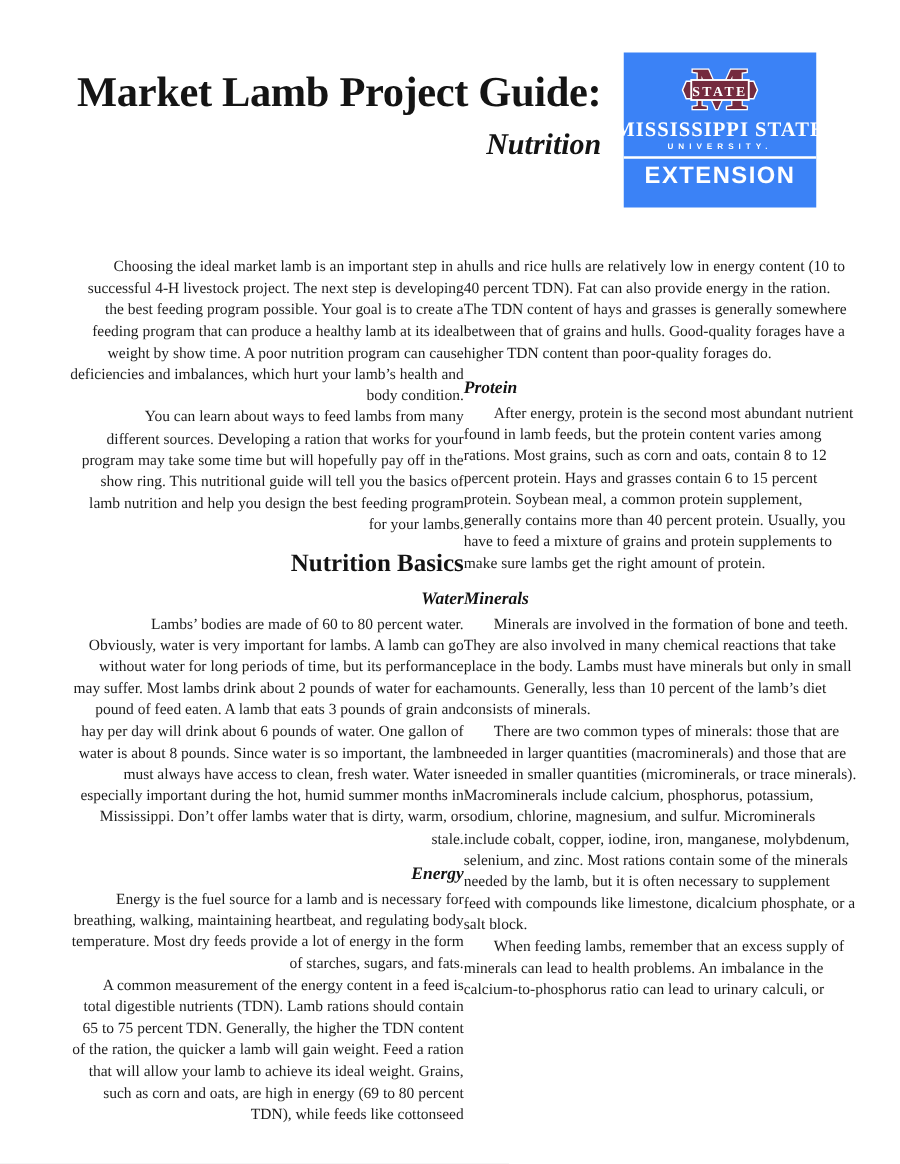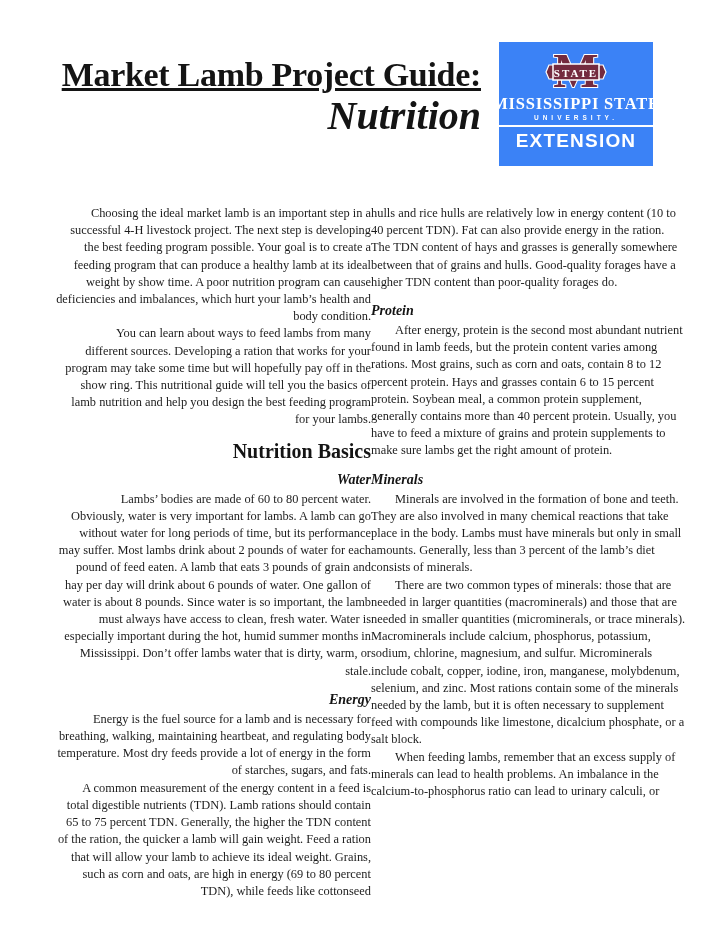--- a/index.html
+++ b/index.html
@@ -11,25 +11,24 @@
 
   
   .title-block {
     position:absolute; left:55px; top:55px; width:426px;
     text-align:right; color:#141414;
   }
   .title-line1 {
     font-family:"Liberation Serif", serif;
     font-weight:bold; font-size:34px; line-height:40px; letter-spacing:-0.3px;
     white-space:nowrap;
-    text-decoration:underline;
   }
   .title-line2 {
     font-family:"Liberation Serif", serif;
-    font-weight:bold; font-style:italic; font-size:40px; line-height:38px;
+    font-weight:bold; font-style:italic; font-size:24px; line-height:38px;
     margin-top:2px;
   }
 
   
   .msu-logo {
     position:absolute; left:499px; top:42px; width:154px; height:124px;
     background:#3b82f6;
     display:flex; flex-direction:column; align-items:center;
   }
   .logo-mark { margin-top:3px; height:50px; }
@@ -98,18 +97,18 @@
     <h3>Energy</h3>
     <p class="indent">Energy is the fuel source for a lamb and is necessary for breathing, walking, maintaining heartbeat, and regulating body temperature. Most dry feeds provide a lot of energy in the form of starches, sugars, and fats.</p>
     <p class="indent">A common measurement of the energy content in a feed is total digestible nutrients (TDN). Lamb rations should contain 65 to 75 percent TDN. Generally, the higher the TDN content of the ration, the quicker a lamb will gain weight. Feed a ration that will allow your lamb to achieve its ideal weight. Grains, such as corn and oats, are high in energy (69 to 80 percent TDN), while feeds like cottonseed</p>
   </div>
 
   <div class="col col-right">
     <p>hulls and rice hulls are relatively low in energy content (10 to 40 percent TDN). Fat can also provide energy in the ration. The TDN content of hays and grasses is generally somewhere between that of grains and hulls. Good-quality forages have a higher TDN content than poor-quality forages do.</p>
     <h3>Protein</h3>
     <p class="indent">After energy, protein is the second most abundant nutrient found in lamb feeds, but the protein content varies among rations. Most grains, such as corn and oats, contain 8 to 12 percent protein. Hays and grasses contain 6 to 15 percent protein. Soybean meal, a common protein supplement, generally contains more than 40 percent protein. Usually, you have to feed a mixture of grains and protein supplements to make sure lambs get the right amount of protein.</p>
     <h3>Minerals</h3>
-    <p class="indent">Minerals are involved in the formation of bone and teeth. They are also involved in many chemical reactions that take place in the body. Lambs must have minerals but only in small amounts. Generally, less than 3 percent of the lamb’s diet consists of minerals.</p>
+    <p class="indent">Minerals are involved in the formation of bone and teeth. They are also involved in many chemical reactions that take place in the body. Lambs must have minerals but only in small amounts. Generally, less than 10 percent of the lamb’s diet consists of minerals.</p>
     <p class="indent">There are two common types of minerals: those that are needed in larger quantities (macrominerals) and those that are needed in smaller quantities (microminerals, or trace minerals). Macrominerals include calcium, phosphorus, potassium, sodium, chlorine, magnesium, and sulfur. Microminerals include cobalt, copper, iodine, iron, manganese, molybdenum, selenium, and zinc. Most rations contain some of the minerals needed by the lamb, but it is often necessary to supplement feed with compounds like limestone, dicalcium phosphate, or a salt block.</p>
     <p class="indent">When feeding lambs, remember that an excess supply of minerals can lead to health problems. An imbalance in the calcium-to-phosphorus ratio can lead to urinary calculi, or</p>
   </div>
 
 </div>
 
 </body></html>

